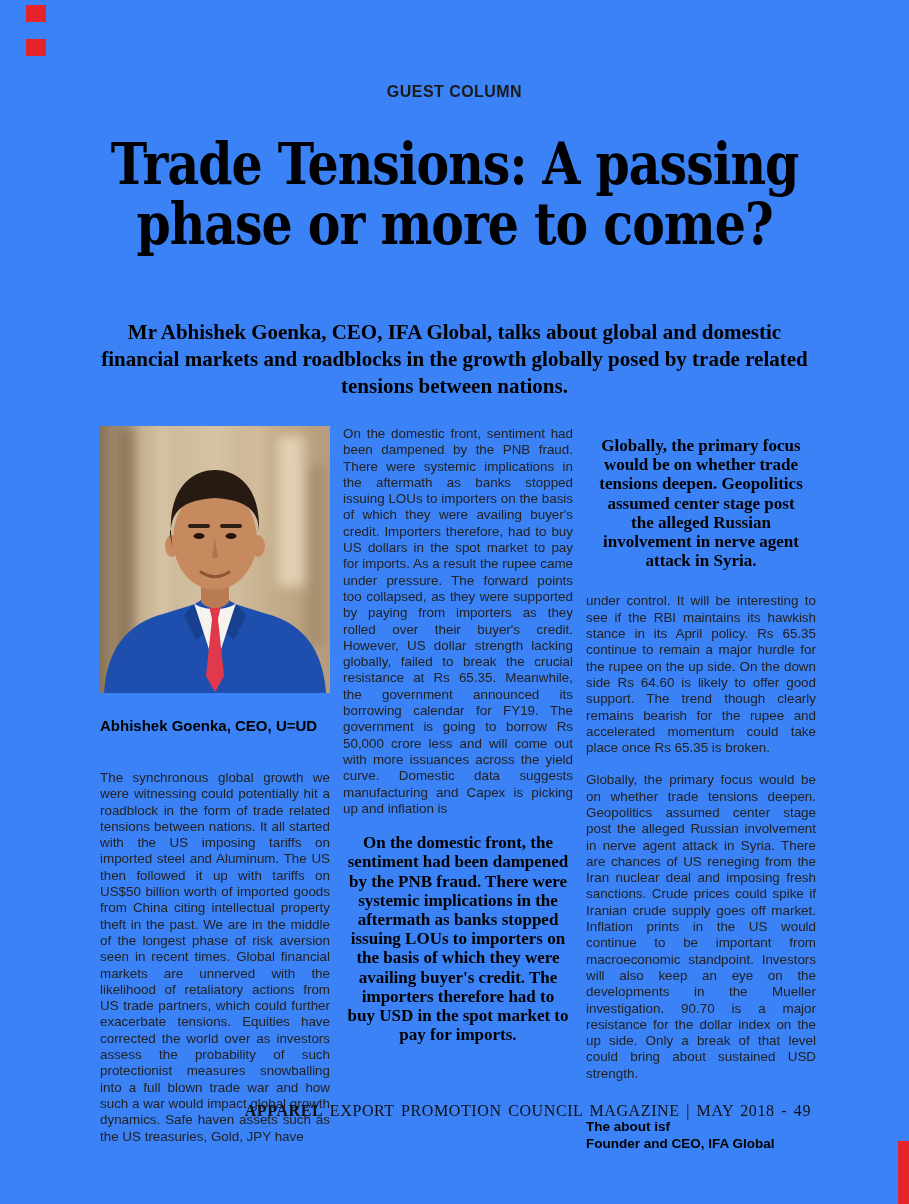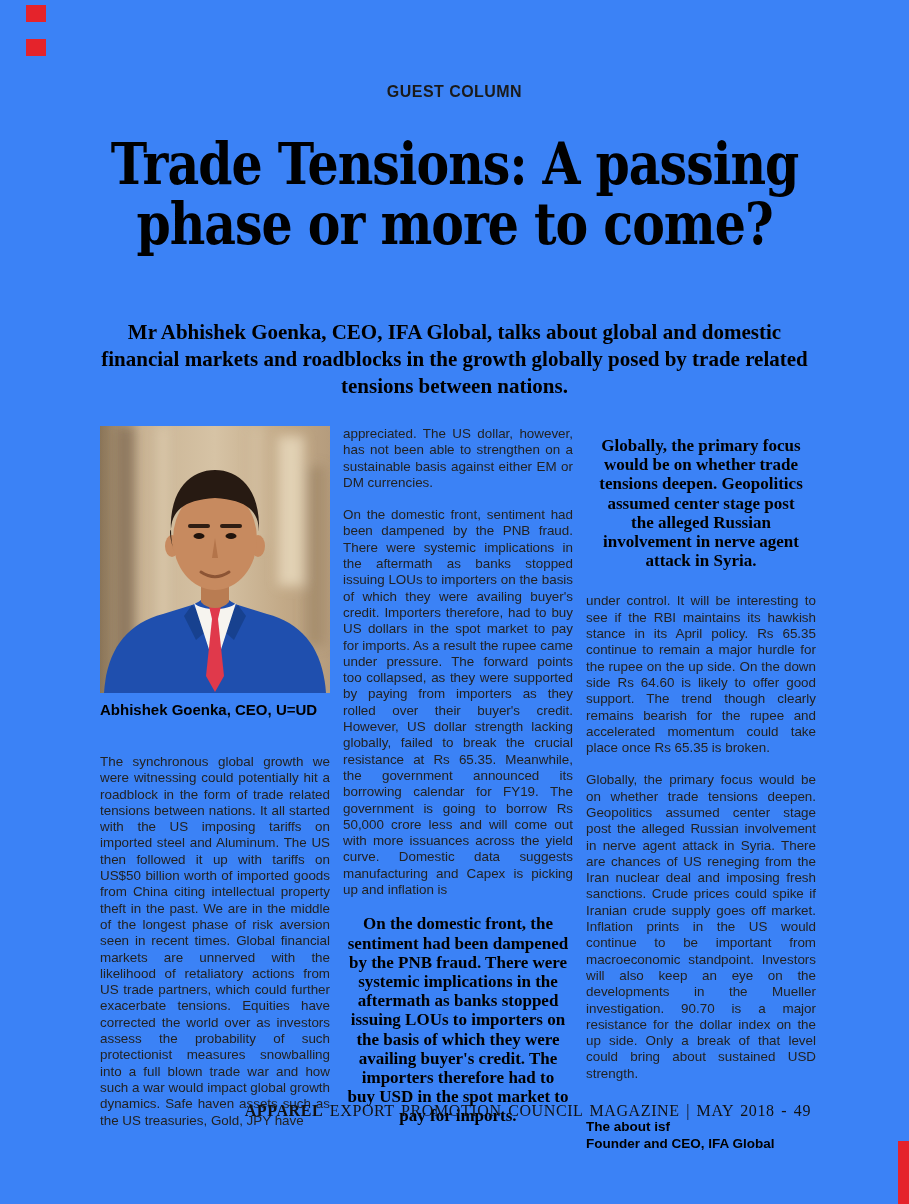--- a/index.html
+++ b/index.html
@@ -57,21 +57,21 @@
     text-align:justify;
     color:#222;
     margin:0 0 16px 0;
   }
   .body-text:last-child{margin-bottom:0;}
 
   .photo{
     width:230px;height:267px;display:block;
   }
   .photo-caption{
-    margin-top:8px;
+    margin-top:24px;
     font-weight:bold;font-size:15px;
     color:#000;
   }
   .left-body{margin-top:36px;}
 
   .pull-quote{
     font-family:"Liberation Serif", serif;
     font-weight:bold;
     font-size:17px;line-height:19.2px;
     text-align:center;
@@ -166,21 +166,20 @@
 
         <path d="M101,146 C110,152 120,152 129,146" stroke="#8c5434" stroke-width="3" fill="none" stroke-linecap="round"></path>
       </svg>
       <div class="photo-caption">Abhishek Goenka, CEO, U=UD</div>
       <div class="left-body">
         <p class="body-text">The synchronous global growth we were witnessing could potentially hit a roadblock in the form of trade related tensions between nations. It all started with the US imposing tariffs on imported steel and Aluminum. The US then followed it up with tariffs on US$50 billion worth of imported goods from China citing intellectual property theft in the past. We are in the middle of the longest phase of risk aversion seen in recent times. Global financial markets are unnerved with the likelihood of retaliatory actions from US trade partners, which could further exacerbate tensions. Equities have corrected the world over as investors assess the probability of such protectionist measures snowballing into a full blown trade war and how such a war would impact global growth dynamics. Safe haven assets such as the US treasuries, Gold, JPY have</p>
       </div>
     </div>
 
     <div class="col">
-      <p class="body-text">appreciated. The US dollar, however, has not been able to strengthen on a sustainable basis against either EM or DM currencies.</p>
       <p class="body-text">On the domestic front, sentiment had been dampened by the PNB fraud. There were systemic implications in the aftermath as banks stopped issuing LOUs to importers on the basis of which they were availing buyer's credit. Importers therefore, had to buy US dollars in the spot market to pay for imports. As a result the rupee came under pressure. The forward points too collapsed, as they were supported by paying from importers as they rolled over their buyer's credit. However, US dollar strength lacking globally, failed to break the crucial resistance at Rs 65.35. Meanwhile, the government announced its borrowing calendar for FY19. The government is going to borrow Rs 50,000 crore less and will come out with more issuances across the yield curve. Domestic data suggests manufacturing and Capex is picking up and inflation is</p>
       <div class="pull-quote mid-quote">On the domestic front, the sentiment had been dampened by the PNB fraud. There were systemic implications in the aftermath as banks stopped issuing LOUs to importers on the basis of which they were availing buyer's credit. The importers therefore had to buy USD in the spot market to pay for imports.</div>
     </div>
 
     <div class="col">
       <div class="pull-quote right-quote">Globally, the primary focus would be on whether trade tensions deepen. Geopolitics assumed center stage post the alleged Russian involvement in nerve agent attack in Syria.</div>
       <p class="body-text">under control. It will be interesting to see if the RBI maintains its hawkish stance in its April policy. Rs 65.35 continue to remain a major hurdle for the rupee on the up side. On the down side Rs 64.60 is likely to offer good support. The trend though clearly remains bearish for the rupee and accelerated momentum could take place once Rs 65.35 is broken.</p>
       <p class="body-text">Globally, the primary focus would be on whether trade tensions deepen. Geopolitics assumed center stage post the alleged Russian involvement in nerve agent attack in Syria. There are chances of US reneging from the Iran nuclear deal and imposing fresh sanctions. Crude prices could spike if Iranian crude supply goes off market. Inflation prints in the US would continue to be important from macroeconomic standpoint. Investors will also keep an eye on the developments in the Mueller investigation. 90.70 is a major resistance for the dollar index on the up side. Only a break of that level could bring about sustained USD strength.</p>
       <div class="author">
         <span>The about isf</span><br>

